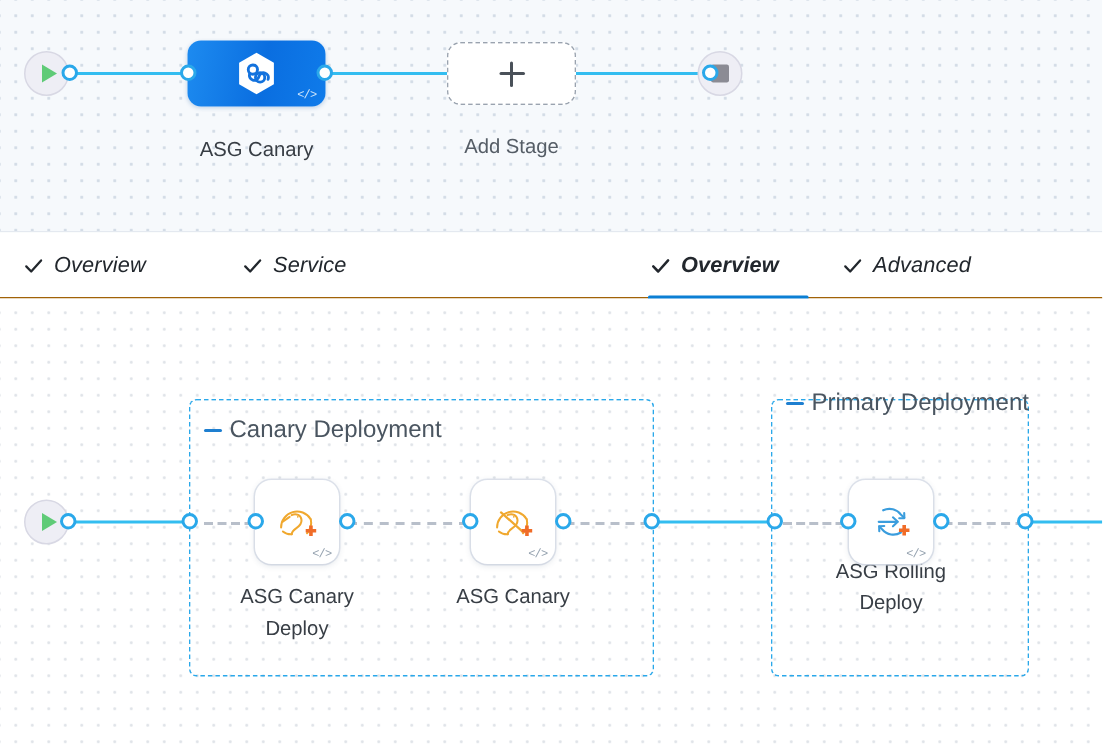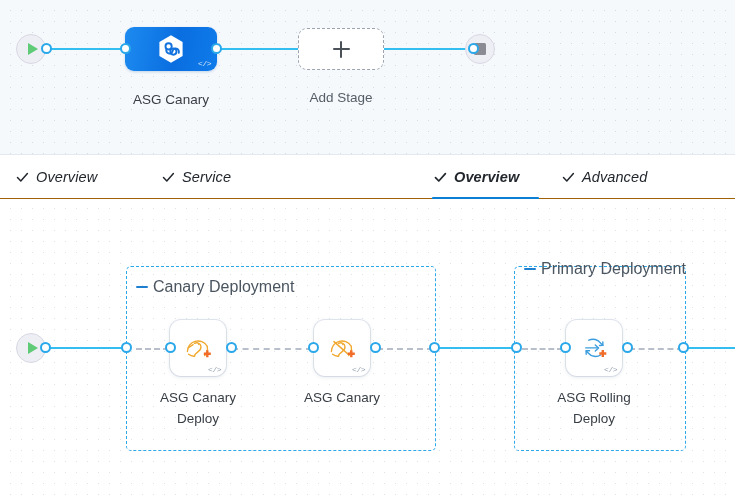--- a/index.html
+++ b/index.html
@@ -427,21 +427,21 @@
           </g>
           <g fill="#f06c28">
             <path d="M22.3 21.3 h2.3 v-2.3 h2.4 v2.3 h2.3 v2.4 h-2.3 v2.3 h-2.4 v-2.3 h-2.3 z"></path>
           </g>
         </svg>
       </div>
       <div class="codebadge">&lt;/&gt;</div>
     </div>
     <div class="port" style="left:560px; top:143px;"></div>
     <div class="port" style="left:622px; top:143px;"></div>
-    <div class="step-caption" style="left:529px; top:188px;">
+    <div class="step-caption" style="left:529px; top:171px;">
       <div>ASG Rolling</div>
       <div>Deploy</div>
     </div>
 
     <div class="port" style="left:511px; top:143px;"></div>
     <div class="port" style="left:678px; top:143px;"></div>
   </div>
 
 </div>
 

